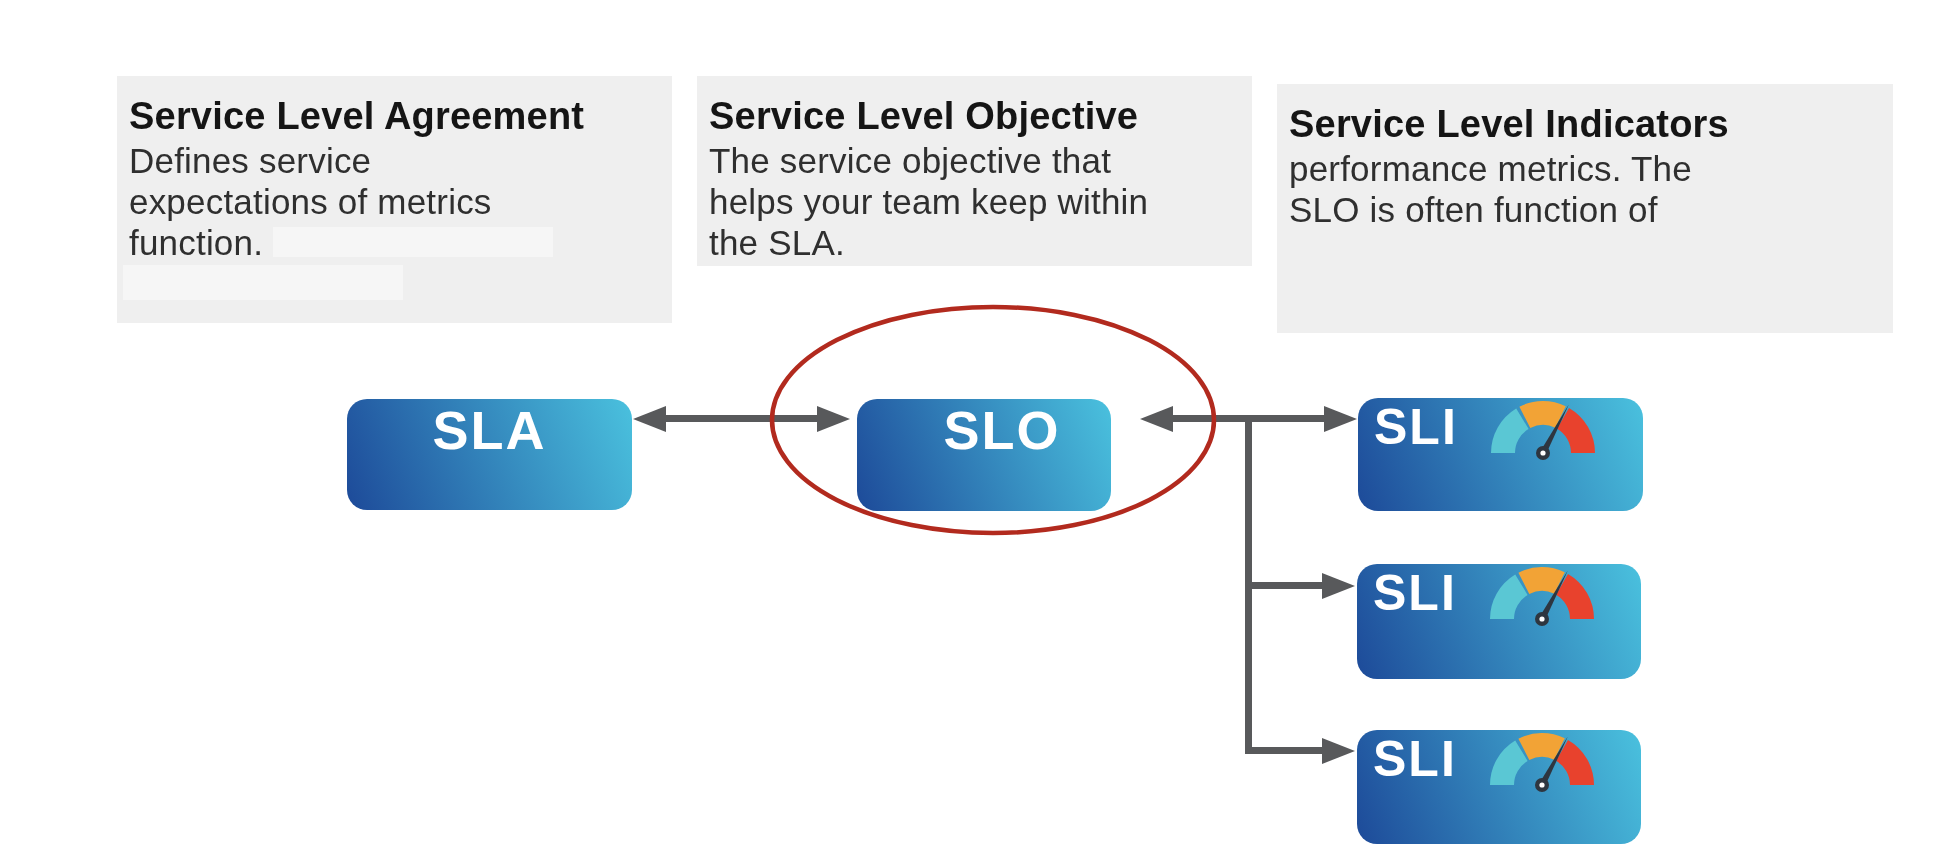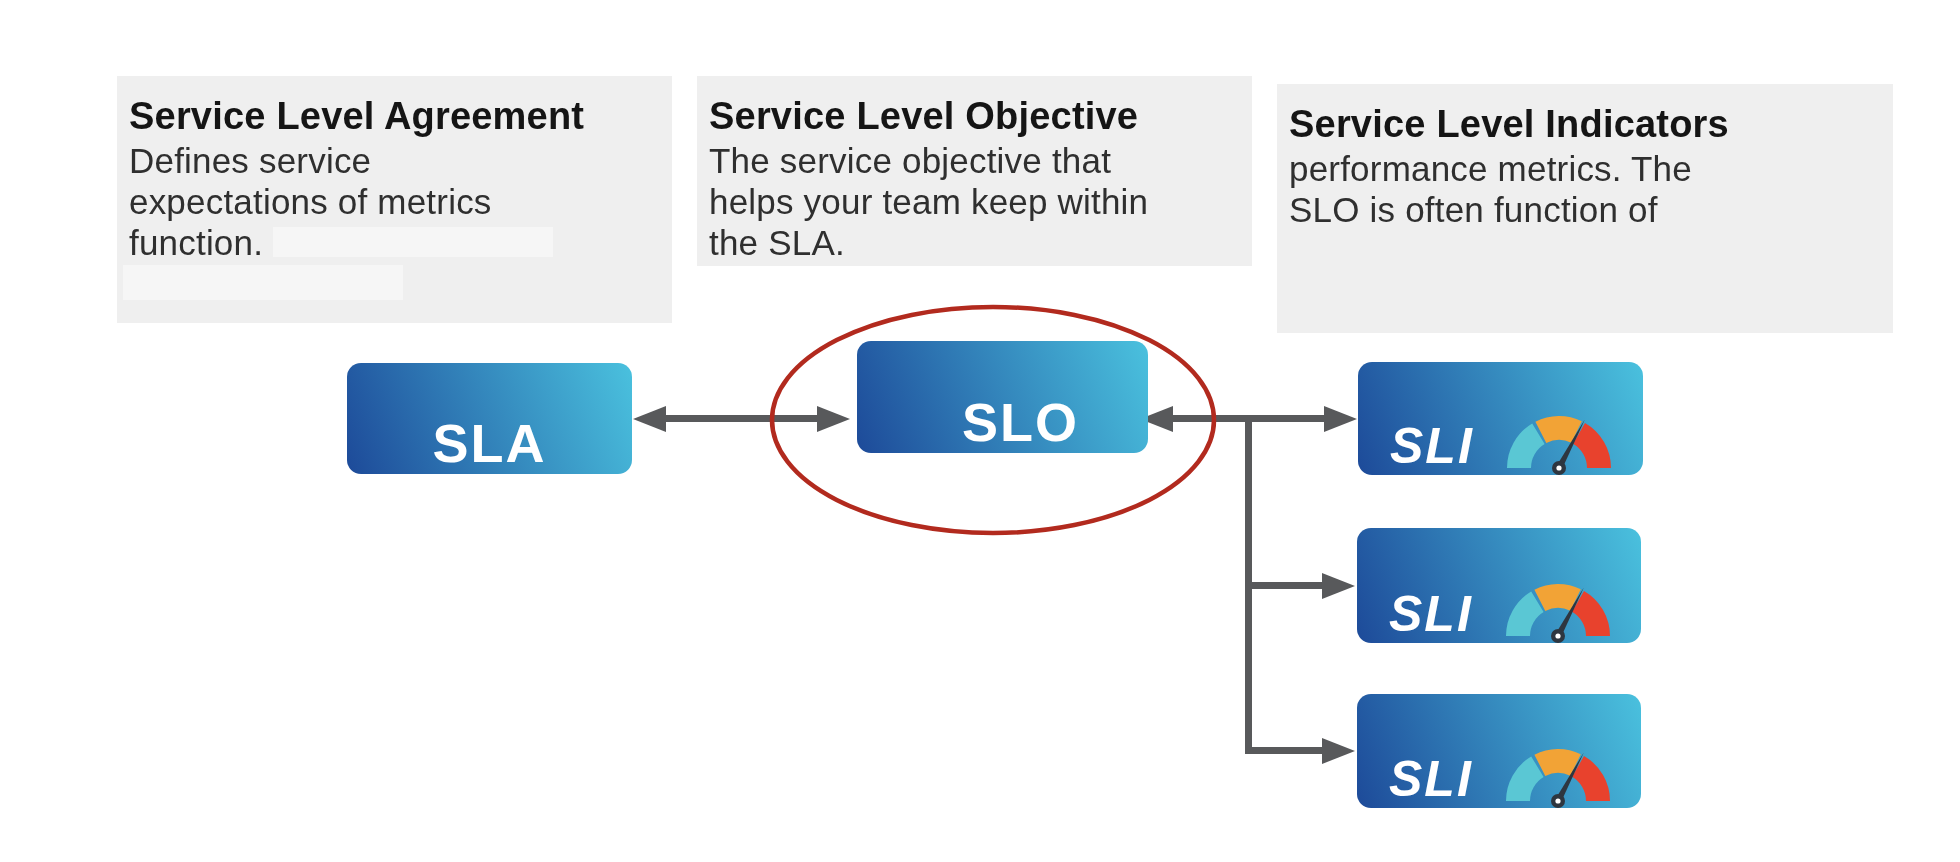--- a/index.html
+++ b/index.html
@@ -27,27 +27,27 @@
   .card-1{left:117px;top:76px;width:555px;height:247px;}
   .card-2{left:697px;top:76px;width:555px;height:190px;}
   .card-3{left:1277px;top:84px;width:616px;height:249px;}
   .card-title{font-size:38px;font-weight:700;color:var(--heading-text,#151515);line-height:48px;letter-spacing:0.2px;}
   .card-line{font-size:35px;font-weight:400;color:var(--body-text,#2f2f2f);line-height:41px;letter-spacing:0.2px;}
   .redaction{position:absolute;background:var(--redaction-bg,#f6f6f6);}
   .redaction-a{left:156px;top:151px;width:280px;height:30px;}
   .redaction-b{left:6px;top:189px;width:280px;height:35px;}
 
   
-  .node{position:absolute;border-radius:14px;
+  .node{position:absolute;border-radius:20px;
         background:linear-gradient(68deg,var(--node-gradient-start,#1d4a99),var(--node-gradient-end,#4ac1de));
-        display:flex;align-items:flex-end;justify-content:center;}
+        display:flex;align-items:flex-start;justify-content:center;margin-top:36px;}
   .node-label{color:var(--node-text,#fff);font-weight:700;font-size:54px;letter-spacing:2px;}
   .node-sla{left:347px;top:363px;width:285px;height:111px;}
-  .node-slo{left:857px;top:341px;width:291px;height:112px;padding-left:36px;}
-  .node-sli{justify-content:flex-start;padding-left:32px;font-style:italic;}
+  .node-slo{left:857px;top:363px;width:254px;height:112px;padding-left:36px;}
+  .node-sli{justify-content:flex-start;padding-left:16px;}
   .node-sli .node-label{font-size:50px;}
   .node-sli-1{left:1358px;top:362px;width:285px;height:113px;}
   .node-sli-2{left:1357px;top:528px;width:284px;height:115px;}
   .node-sli-3{left:1357px;top:694px;width:284px;height:114px;}
   .gauge{margin-left:30px;flex:0 0 auto;}
 
   
   .line{position:absolute;background:var(--arrow,#58595b);}
   .hline{height:7px;}
   .vline{width:7px;}

